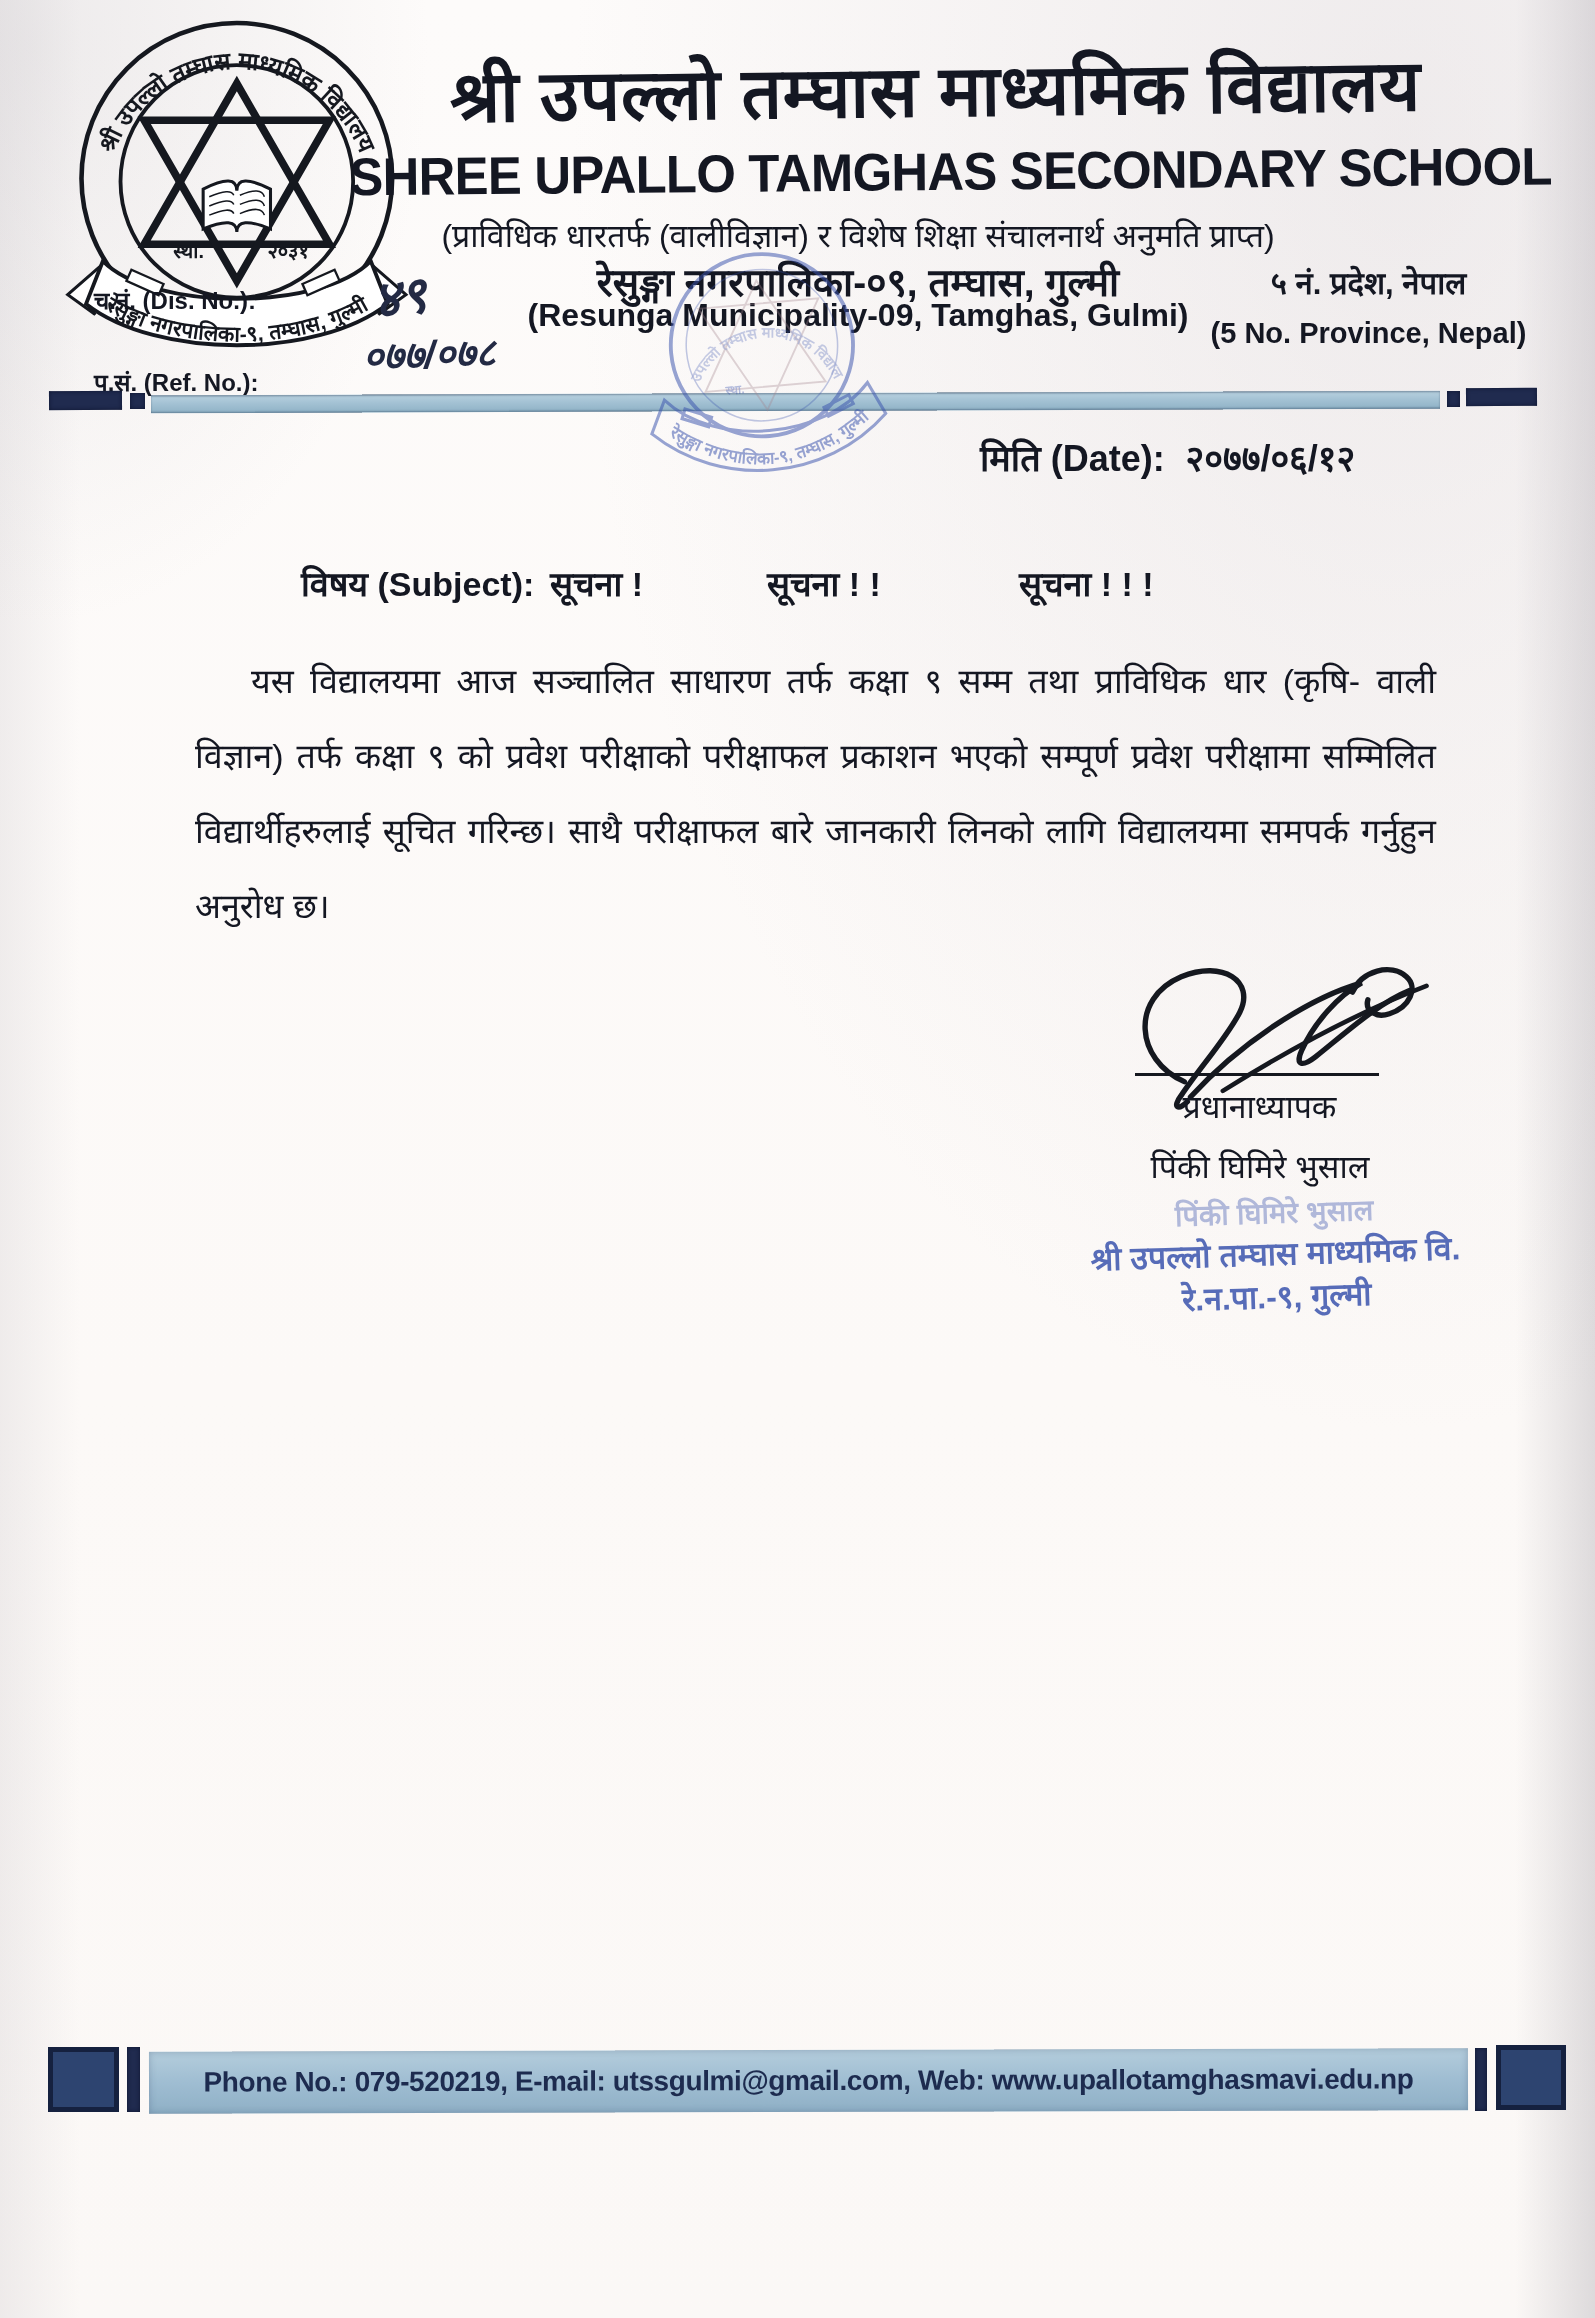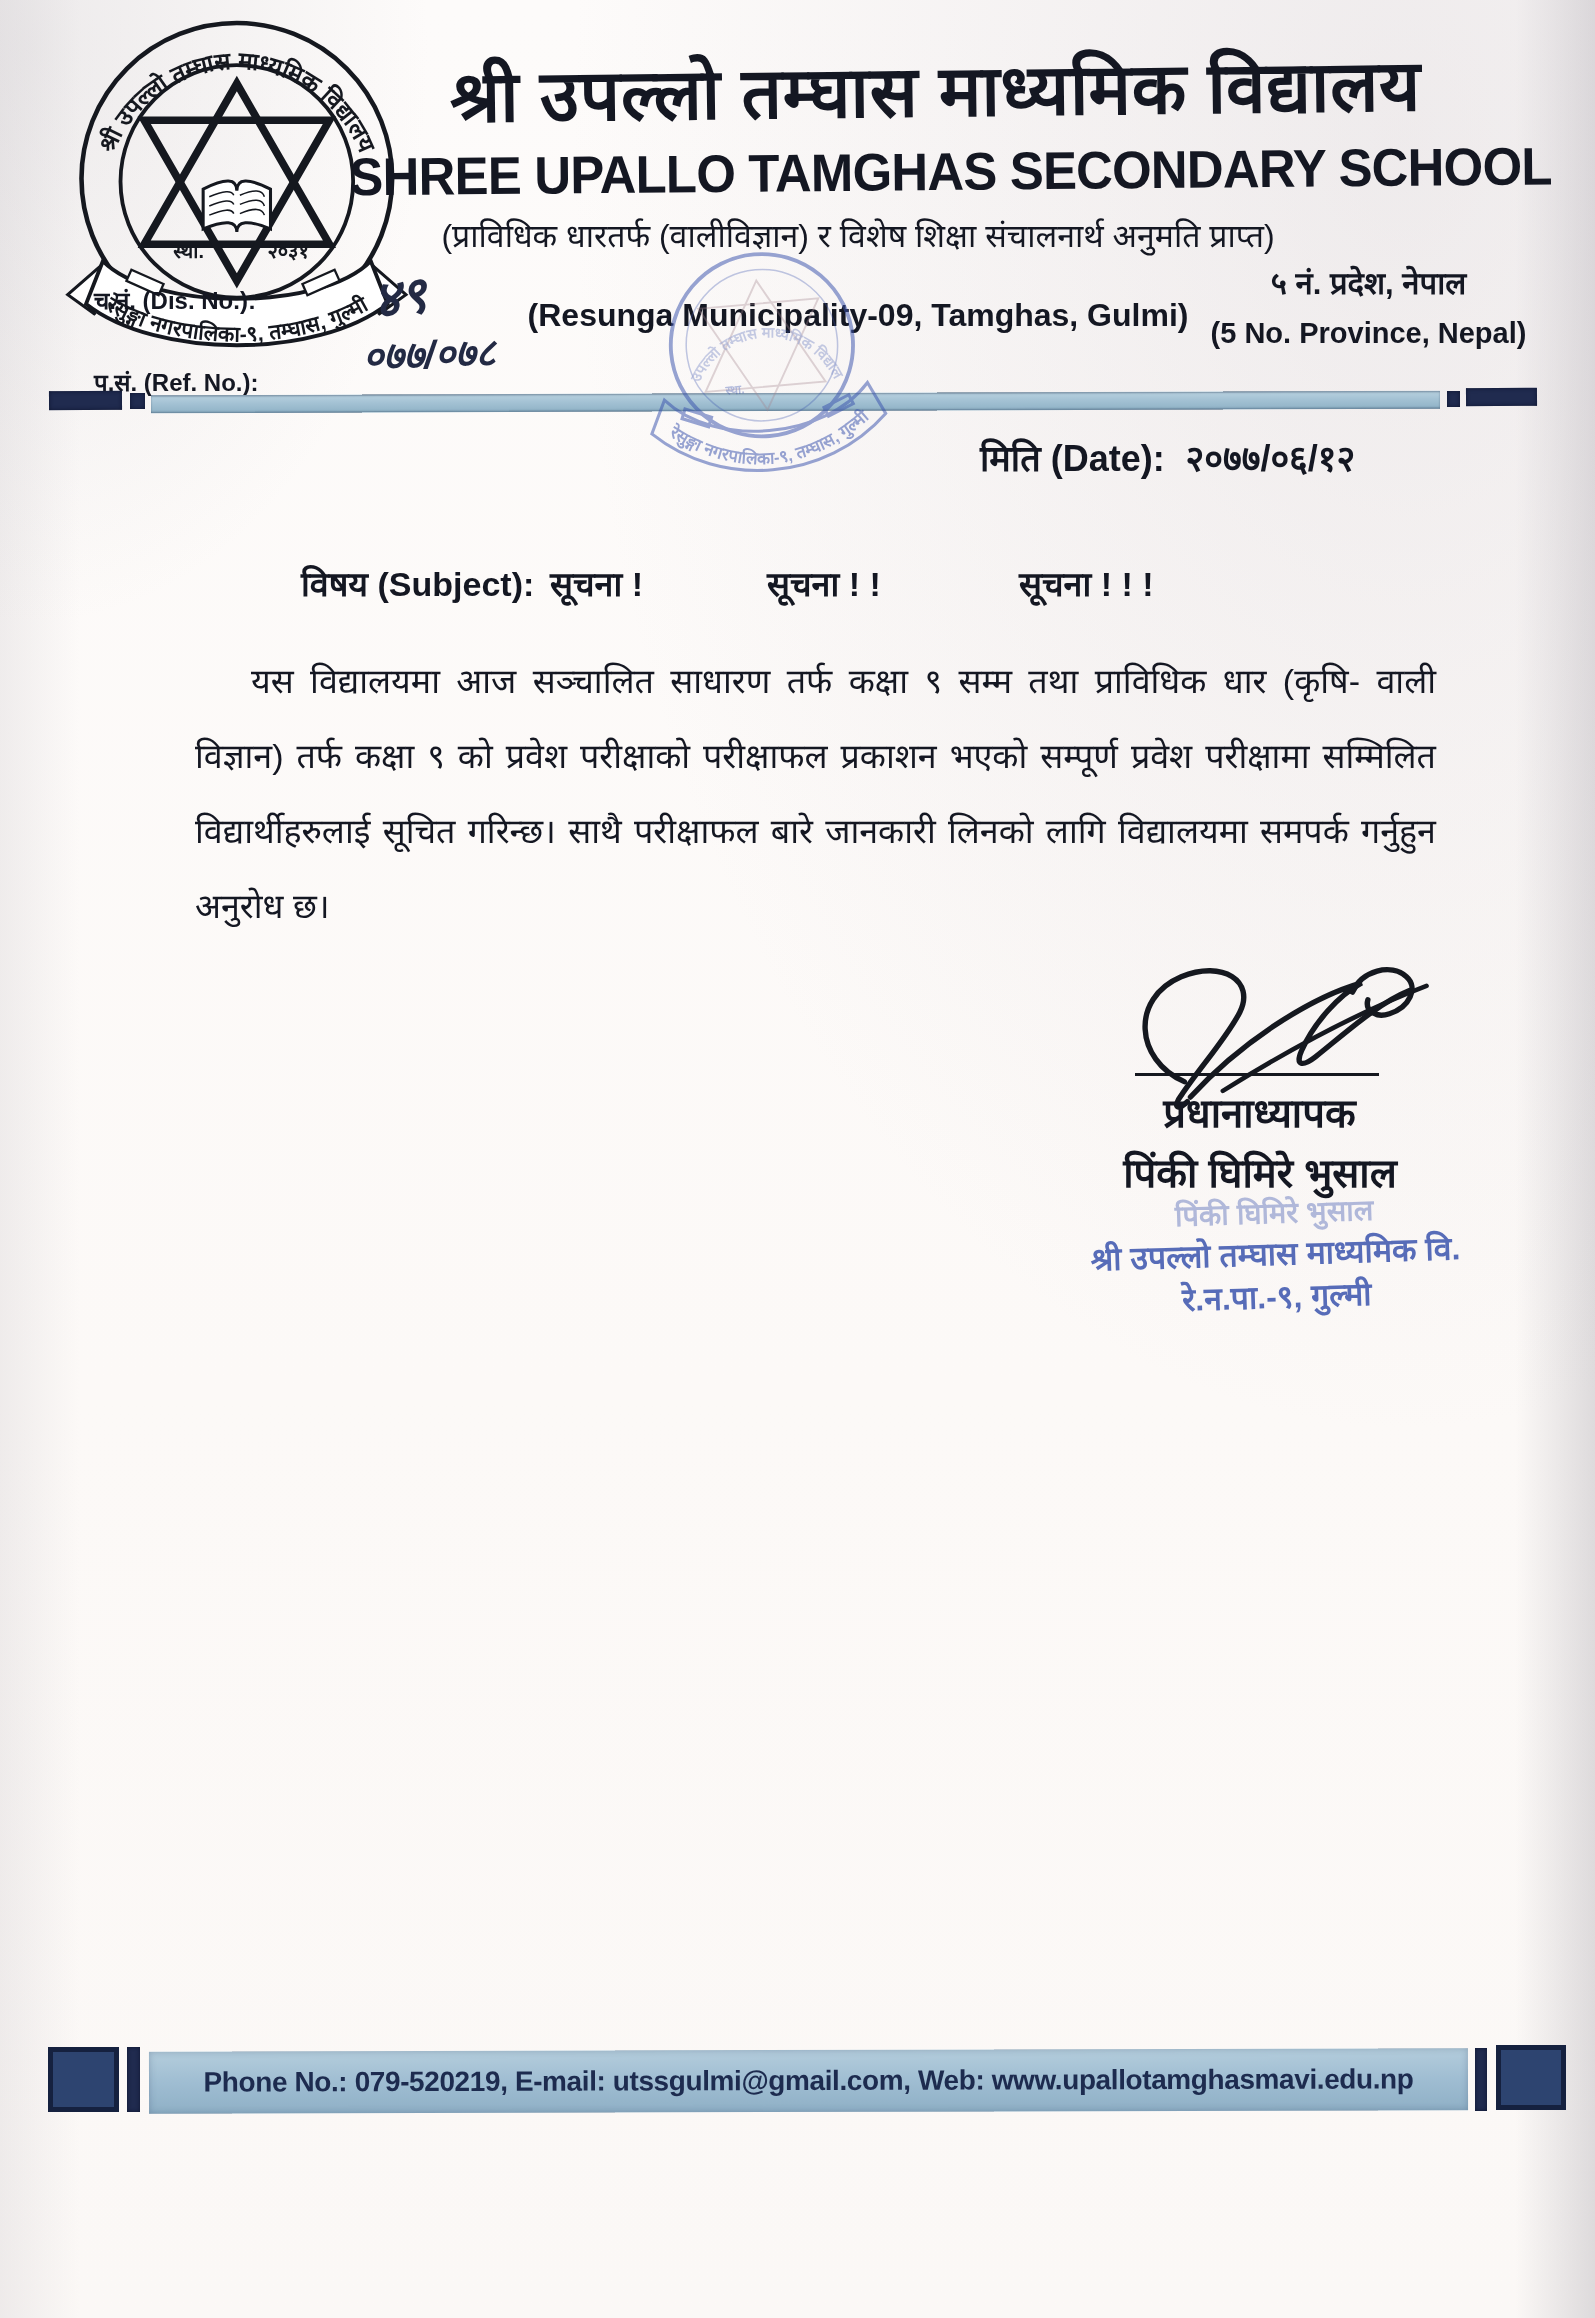--- a/index.html
+++ b/index.html
@@ -36,21 +36,21 @@
   .bar-dark{background:#202b4f;box-shadow:inset 0 0 4.6px #0e1530;}
   .band-light{
     background:linear-gradient(180deg,#b9d2e0 0%, #a4c2d4 45%, #8fb2c6 100%);
     box-shadow:inset 0 1.5px 1.5px rgba(20,40,70,.35), inset 0 -1.5px 1.5px rgba(20,40,70,.3);
   }
 
   
   .body-par{
     font-size:34px;line-height:75px;text-align:justify;text-indent:56px;
   }
-  .sig-label{font-size:40px;font-weight:bold;text-align:center;}
+  .sig-label{font-size:32px;font-weight:normal;text-align:center;}
   .stamp-text{color:#3b54ae;transform:rotate(-1.8deg);text-align:center;}
   .stamp-l1{font-size:29px;opacity:.38;font-weight:bold;}
   .stamp-l2{font-size:32px;opacity:.85;font-weight:bold;}
   .stamp-l3{font-size:32px;opacity:.85;font-weight:bold;}
 
   
   .footer-strip{
     background:linear-gradient(180deg,#b4cddc 0%, #9fbdd2 50%, #8fb0c6 100%);
     box-shadow:inset 0 0 7.7px rgba(25,45,80,.25);
     display:flex;align-items:center;justify-content:center;
@@ -95,20 +95,21 @@
         <text font-size="28" font-weight="bold" fill="#15181f">
           <textPath href="#logoRibbonPath" startOffset="50%" text-anchor="middle">रेसुङ्गा नगरपालिका-९, तम्घास, गुल्मी</textPath>
         </text>
       </g>
     </svg>
   </div>
 
   <div class="abs center nowrap np-title" style="left:325px;top:40px;width:1221px;">श्री उपल्लो तम्घास माध्यमिक विद्यालय</div>
   <div class="abs center nowrap en-title" style="left:325px;top:141px;width:1221px;">SHREE UPALLO TAMGHAS SECONDARY SCHOOL</div>
   <div class="abs center nowrap perm-line" style="left:255px;top:213px;width:1206px;">(प्राविधिक धारतर्फ (वालीविज्ञान) र विशेष शिक्षा संचालनार्थ अनुमति प्राप्त)</div>
+  <div class="abs center nowrap addr-np" style="left:255px;top:254px;width:1206px;">रेसुङ्गा नगरपालिका-०९, तम्घास, गुल्मी</div>
   <div class="abs center nowrap addr-en" style="left:255px;top:297px;width:1206px;">(Resunga Municipality-09, Tamghas, Gulmi)</div>
 
   <div class="abs nowrap num-label" style="left:94px;top:283px;">च.नं. (Dis. No.):</div>
   <div class="abs nowrap hand" style="left:373px;top:260px;font-size:51px;font-weight:bold;transform:rotate(-7deg);">४९</div>
   <div class="abs nowrap num-label" style="left:94px;top:332px;margin-top:33px;">प.सं. (Ref. No.):</div>
   <div class="abs nowrap hand" style="left:363px;top:326px;font-size:39px;font-weight:600;transform:rotate(-2deg);">०७७/०७८</div>
 
   <div class="abs center nowrap prov" style="left:1206px;top:261px;width:325px;">५ नं. प्रदेश, नेपाल</div>
   <div class="abs center nowrap" style="left:1206px;top:301px;width:325px;font-size:29px;font-weight:bold;margin-top:16px;">(5 No. Province, Nepal)</div>
 

